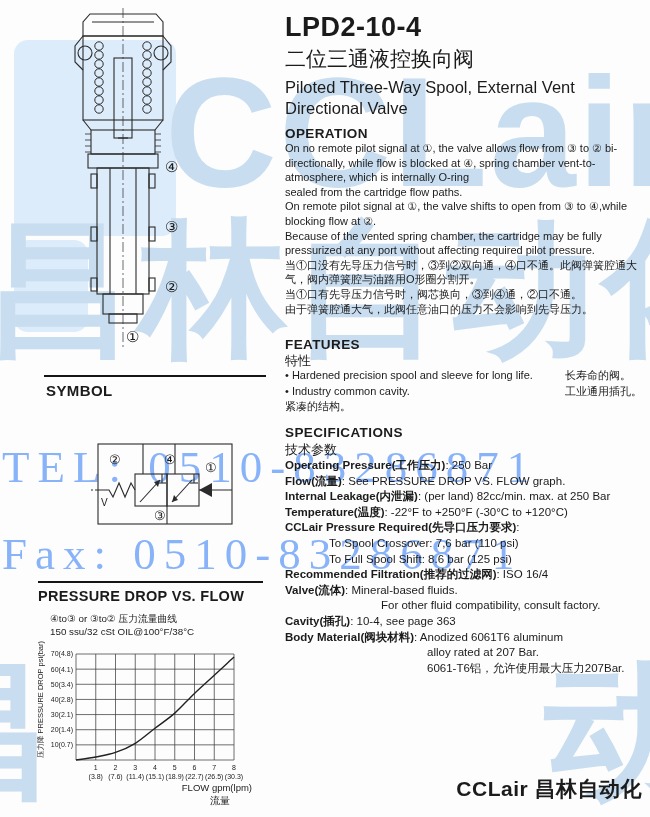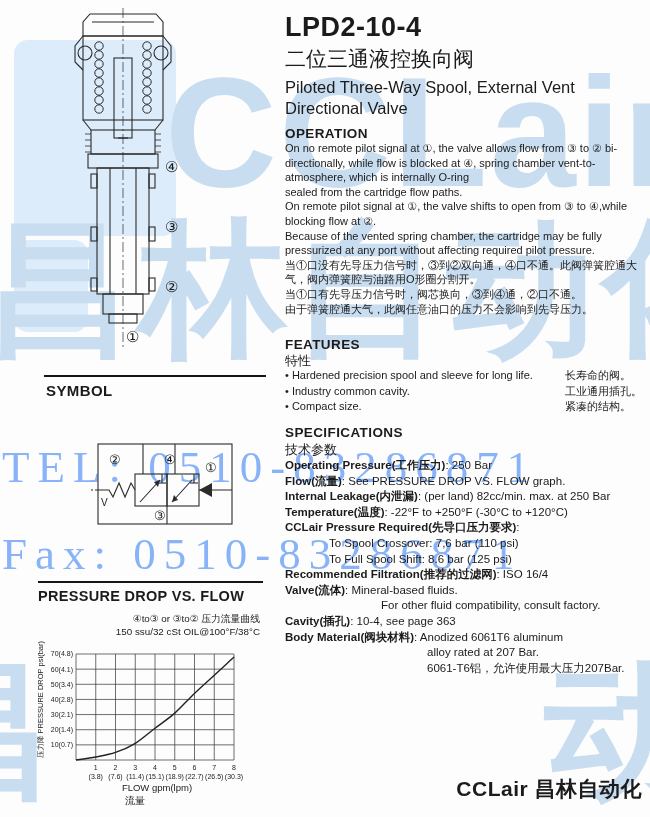--- a/index.html
+++ b/index.html
@@ -21,22 +21,22 @@
   .optext{font-size:11px;line-height:14.6px;width:360px}
   .feat-row{display:flex;font-size:11px;line-height:15.5px}
   .feat-en{width:280px}
   .feat-cn{flex:1}
   .spec{font-size:11.5px;line-height:15.6px;width:362px}
   .spec .b{font-weight:bold}
   .ind1{padding-left:44px}
   .ind2{padding-left:96px}
   .ind3{padding-left:142px}
   .chart-title{font-size:14.5px;font-weight:bold;letter-spacing:.3px}
-  .chart-sub{font-size:9.8px;text-align:right;width:210px}
-  .xlab{font-size:9.5px;text-align:center;width:190px}
+  .chart-sub{font-size:9.8px;text-align:left;width:210px}
+  .xlab{font-size:9.5px;text-align:right;width:190px}
   .ylab{font-size:7.5px;transform-origin:0 0;transform:rotate(-90deg);white-space:nowrap}
   .footer{font-size:21px;font-weight:bold;letter-spacing:.5px}
   svg text{font-family:"Liberation Sans",sans-serif}
 </style>
 </head>
 <body>
 
 <div class="page">
 
   <div class="wm-block" style="left:14px;top:40px;width:162px;height:196px"></div>
@@ -232,21 +232,20 @@
   <div class="c" style="left:285px;top:368px;width:360px">
     <div class="feat-row">
       <span class="feat-en"><span>•</span> <span>Hardened precision spool and sleeve for long life.</span></span>
       <span class="feat-cn">长寿命的阀。</span>
     </div>
     <div class="feat-row">
       <span class="feat-en"><span>•</span> <span>Industry common cavity.</span></span>
       <span class="feat-cn">工业通用插孔。</span>
     </div>
     <div class="feat-row">
-      <span class="feat-en"><span>•</span> <span>Compact size.</span></span>
       <span class="feat-cn">紧凑的结构。</span>
     </div>
   </div>
 
   <div class="c sec" style="left:285px;top:425px">SPECIFICATIONS</div>
   <div class="c sec-cn" style="left:285px;top:441px">技术参数</div>
   <div class="c spec" style="left:285px;top:458px">
     <div><span class="b">Operating Pressure(工作压力)</span><span>: 250 Bar</span></div>
     <div><span class="b">Flow(流量)</span><span>: See PRESSURE DROP VS. FLOW graph.</span></div>
     <div><span class="b">Internal Leakage(内泄漏)</span><span>: (per land) 82cc/min. max. at 250 Bar</span></div>

